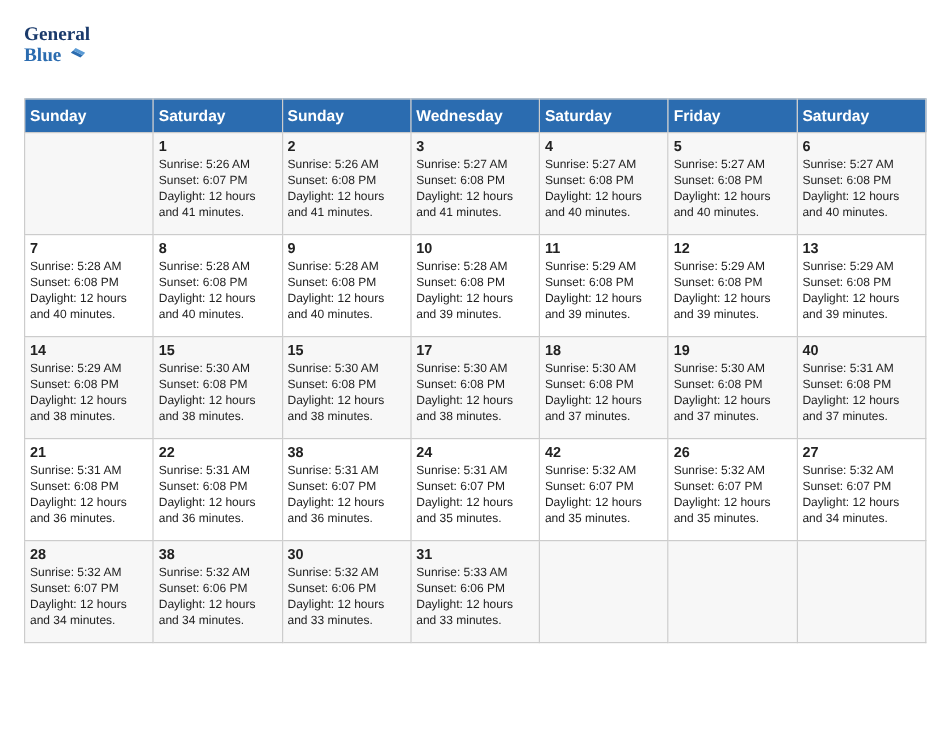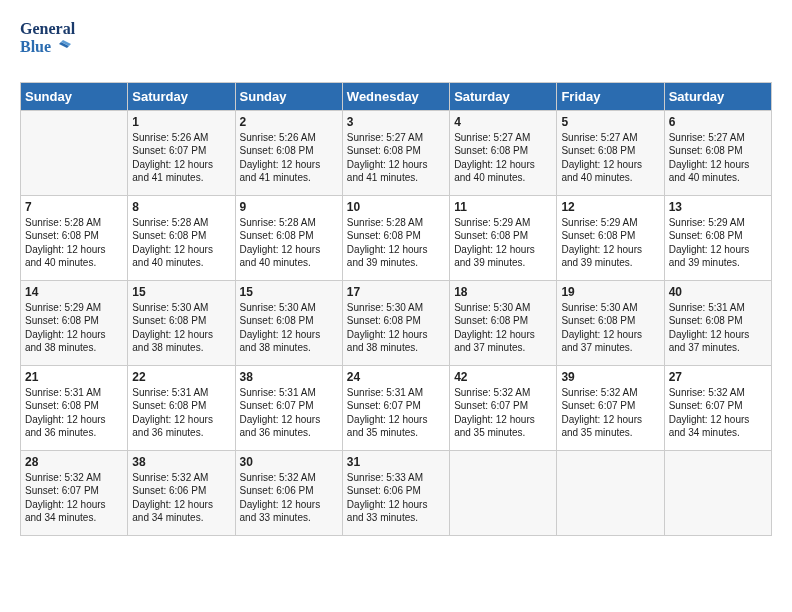--- a/index.html
+++ b/index.html
@@ -210,21 +210,21 @@
         </td>
         <td>
           <div class="day-num">24</div>
           <div class="day-info">Sunrise: 5:31 AM<br>Sunset: 6:07 PM<br>Daylight: 12 hours and 35 minutes.</div>
         </td>
         <td>
           <div class="day-num">42</div>
           <div class="day-info">Sunrise: 5:32 AM<br>Sunset: 6:07 PM<br>Daylight: 12 hours and 35 minutes.</div>
         </td>
         <td>
-          <div class="day-num">39</div>
+          <div class="day-num">26</div>
           <div class="day-info">Sunrise: 5:32 AM<br>Sunset: 6:07 PM<br>Daylight: 12 hours and 35 minutes.</div>
         </td>
         <td>
           <div class="day-num">27</div>
           <div class="day-info">Sunrise: 5:32 AM<br>Sunset: 6:07 PM<br>Daylight: 12 hours and 34 minutes.</div>
         </td>
       </tr>
       <tr>
         <td>
           <div class="day-num">28</div>

